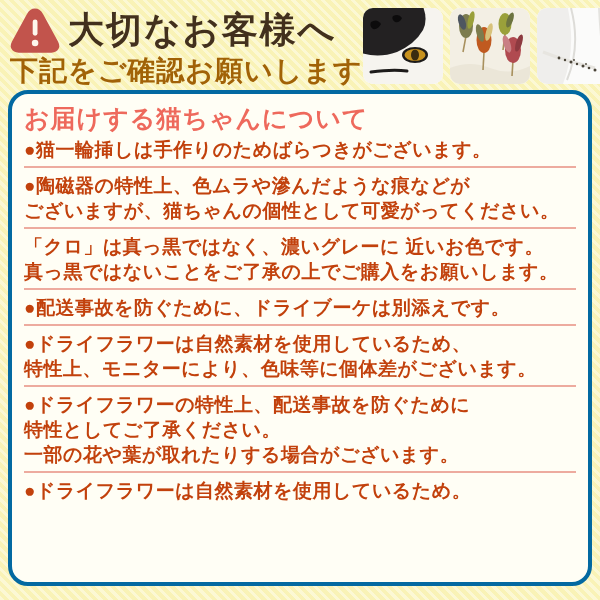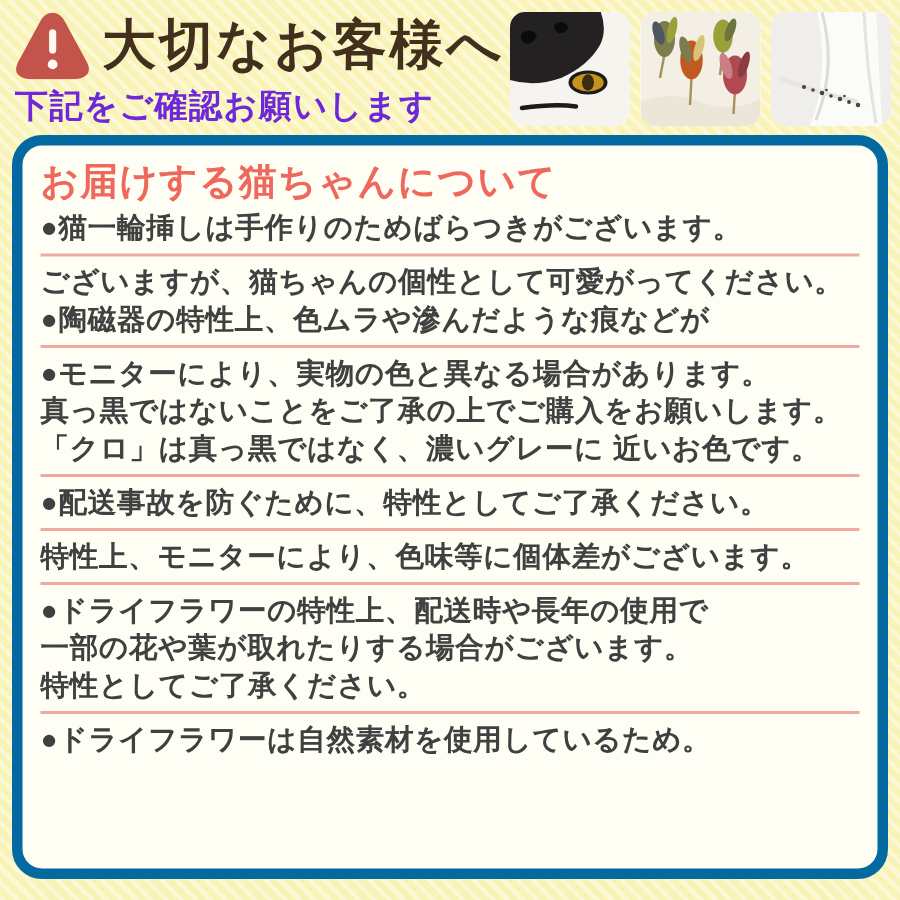--- a/index.html
+++ b/index.html
@@ -15,37 +15,37 @@
   }
   .header-left{padding:6px 0 0 10px;}
   .title-row{display:flex;align-items:center;gap:8px;height:48px;}
   .warn-icon{width:50px;height:46px;display:inline-block;flex:0 0 auto;}
   .title{
     margin:0;font-family:"Liberation Serif","DejaVu Serif",serif;
     font-size:36px;font-weight:bold;color:#42301d;letter-spacing:2px;line-height:46px;white-space:nowrap;
   }
   .subtitle{
     font-family:"Liberation Serif","DejaVu Serif",serif;
-    font-size:22px;font-weight:bold;color:#6d28d9;letter-spacing:1px;line-height:34px;white-space:nowrap;
+    font-size:28px;font-weight:bold;color:#a16207;letter-spacing:1px;line-height:34px;white-space:nowrap;
   }
   .photos{display:flex;gap:7px;padding:8px 6px 0 0;}
   .photo{width:80px;height:76px;border-radius:10px;overflow:hidden;flex:0 0 auto;background:#fff;}
   .photo svg{display:block;}
   .notice-box{
     position:absolute;left:8px;top:90px;width:584px;height:496px;box-sizing:border-box;
-    background:#fffef5;border:7px solid #0369a1;border-radius:20px;
+    background:#fffef5;border:4px solid #0369a1;border-radius:20px;
     padding:6px 12px 4px 12px;
   }
   .section-heading{
     margin:4px 0 3px 0;
     font-family:"Liberation Serif","DejaVu Serif",serif;
     font-size:25px;font-weight:bold;color:#ee695c;letter-spacing:1px;line-height:30px;
   }
   .line{
-    color:#404040;font-size:19px;font-weight:bold;
+    color:#c2410c;font-size:19px;font-weight:bold;
     line-height:25px;letter-spacing:.5px;white-space:nowrap;
   }
   .divider{
     border:none;height:0;border-top:2px solid #edab9f;
     margin:4px 0 5px 0;
   }
 </style>
 </head>
 <body>
 
@@ -127,46 +127,46 @@
 
 <div class="notice-box">
   <h2 class="section-heading">お届けする猫ちゃんについて</h2>
 
   <div class="item">
     <div class="line">●猫一輪挿しは手作りのためばらつきがございます。</div>
   </div>
   <hr class="divider">
 
   <div class="item">
+    <div class="line">●陶磁器の特性上、色ムラや滲んだような痕などが</div>
     <div class="line">ございますが、猫ちゃんの個性として可愛がってください。</div>
-    <div class="line">●陶磁器の特性上、色ムラや滲んだような痕などが</div>
   </div>
   <hr class="divider">
 
   <div class="item">
-    <div class="line">●モニターにより、実物の色と異なる場合があります。</div>
+    <div class="line">「クロ」は真っ黒ではなく、濃いグレーに 近いお色です。</div>
     <div class="line">真っ黒ではないことをご了承の上でご購入をお願いします。</div>
-    <div class="line">「クロ」は真っ黒ではなく、濃いグレーに 近いお色です。</div>
   </div>
   <hr class="divider">
 
 
   <div class="item">
-    <div class="line">●配送事故を防ぐために、特性としてご了承ください。</div>
+    <div class="line">●配送事故を防ぐために、ドライブーケは別添えです。</div>
   </div>
   <hr class="divider">
 
   <div class="item">
+    <div class="line">●ドライフラワーは自然素材を使用しているため、</div>
     <div class="line">特性上、モニターにより、色味等に個体差がございます。</div>
   </div>
   <hr class="divider">
 
   <div class="item">
-    <div class="line">●ドライフラワーの特性上、配送時や長年の使用で</div>
+    <div class="line">●ドライフラワーの特性上、配送事故を防ぐために</div>
+    <div class="line">特性としてご了承ください。</div>
     <div class="line">一部の花や葉が取れたりする場合がございます。</div>
-    <div class="line">特性としてご了承ください。</div>
   </div>
   <hr class="divider">
 
   <div class="item">
     <div class="line">●ドライフラワーは自然素材を使用しているため。</div>
   </div>
 </div>
 
 </body></html>

